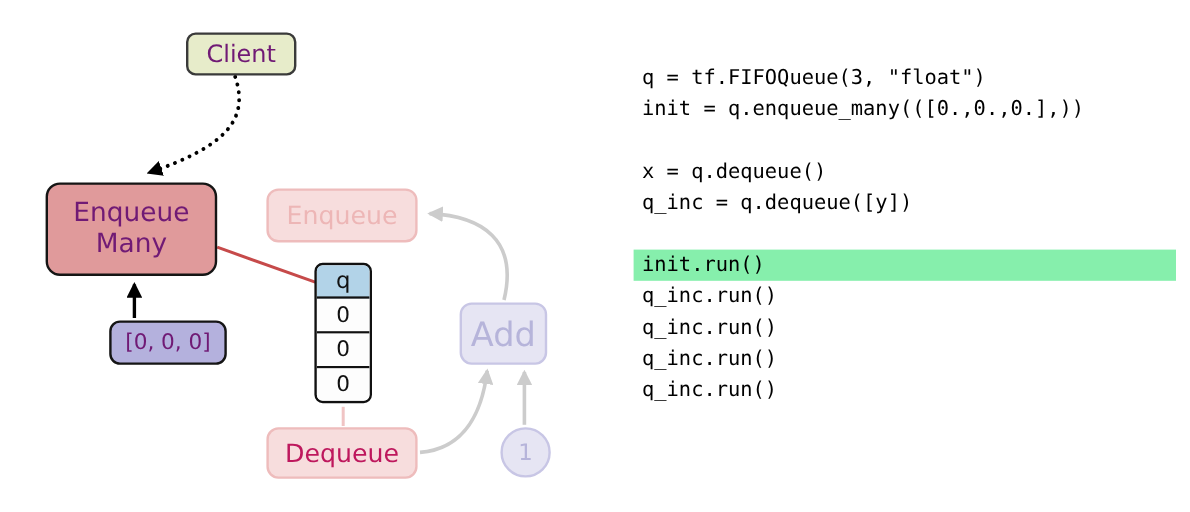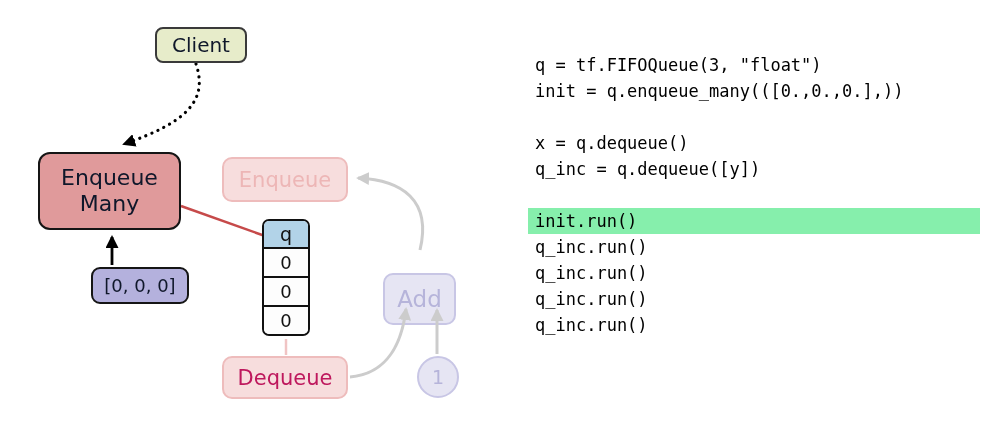--- a/index.html
+++ b/index.html
@@ -18,21 +18,21 @@
     pointer-events: none;
     z-index: 1;
   }
   .node {
     position: absolute;
     display: flex;
     align-items: center;
     justify-content: center;
     box-sizing: border-box;
     z-index: 2;
-    color: #0f172a;
+    color: #701a75;
   }
   .client-node {
     left: 155px; top: 27px; width: 92px; height: 36px;
     background: #e7ecca;
     border: 2px solid #3a3a3a;
     border-radius: 8px;
     font-size: 20px;
   }
   .enqueue-many-node {
     left: 38px; top: 152px; width: 143px; height: 78px;
@@ -81,23 +81,22 @@
   .queue-cell:last-child { border-bottom: none; }
   .faded-enqueue {
     left: 222px; top: 157px; width: 126px; height: 45px;
     background: #f7dddd; border: 2px solid #eebcbc;
     border-radius: 10px; color: #edb6b6; font-size: 21px;
     z-index: 0;
   }
   .faded-add {
     left: 383px; top: 252px; width: 73px; height: 52px;
     background: #e6e5f3; border: 2px solid #c8c6e5;
-    border-radius: 10px; color: #b6b4da; font-size: 23px;
+    border-radius: 10px; color: #b6b4da; font-size: 28px;
     z-index: 0;
-    margin-top: 21px;
   }
   .faded-dequeue {
     left: 222px; top: 356px; width: 126px; height: 43px;
     background: #f7dddd; border: 2px solid #eebcbc;
     border-radius: 10px; color: #be185d; font-size: 21px;
     z-index: 0;
   }
   .faded-one {
     left: 417px; top: 356px; width: 42px; height: 42px;
     background: #e6e5f3; border: 2px solid #c8c6e5;

